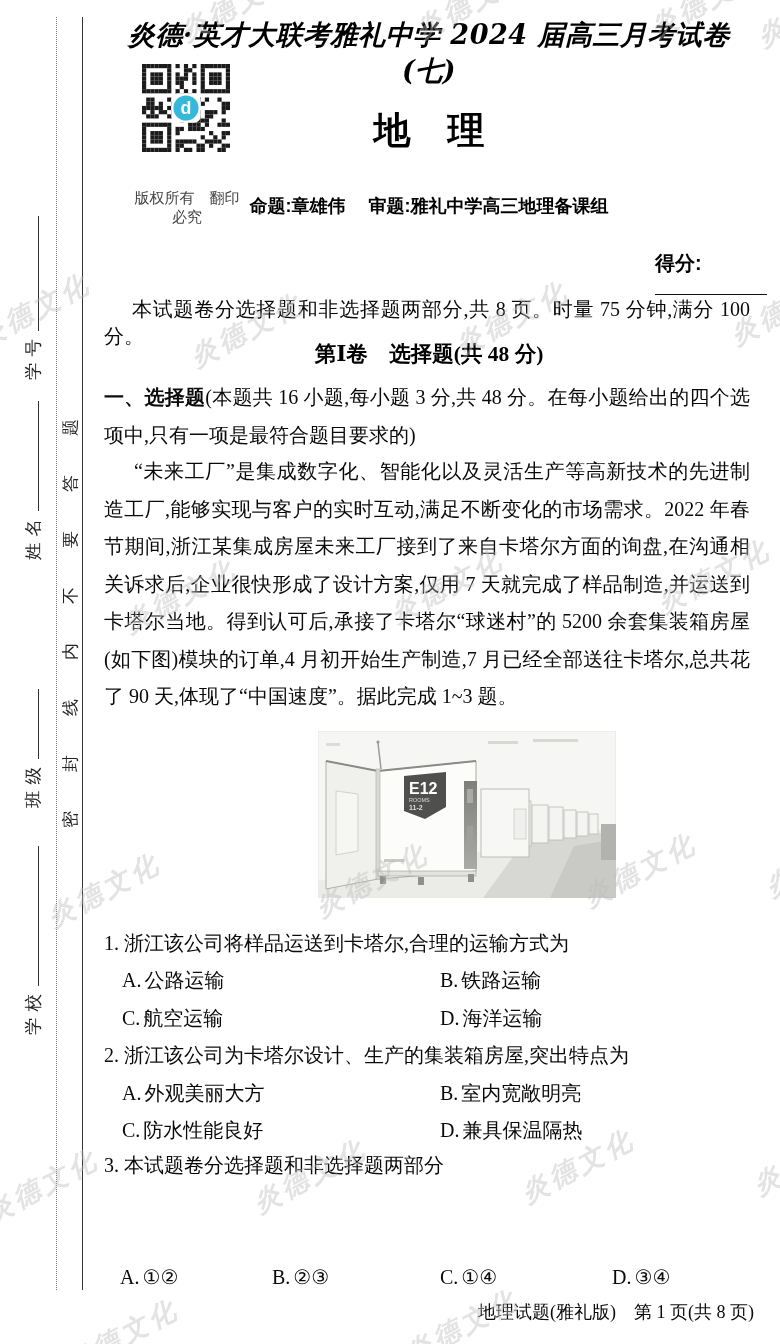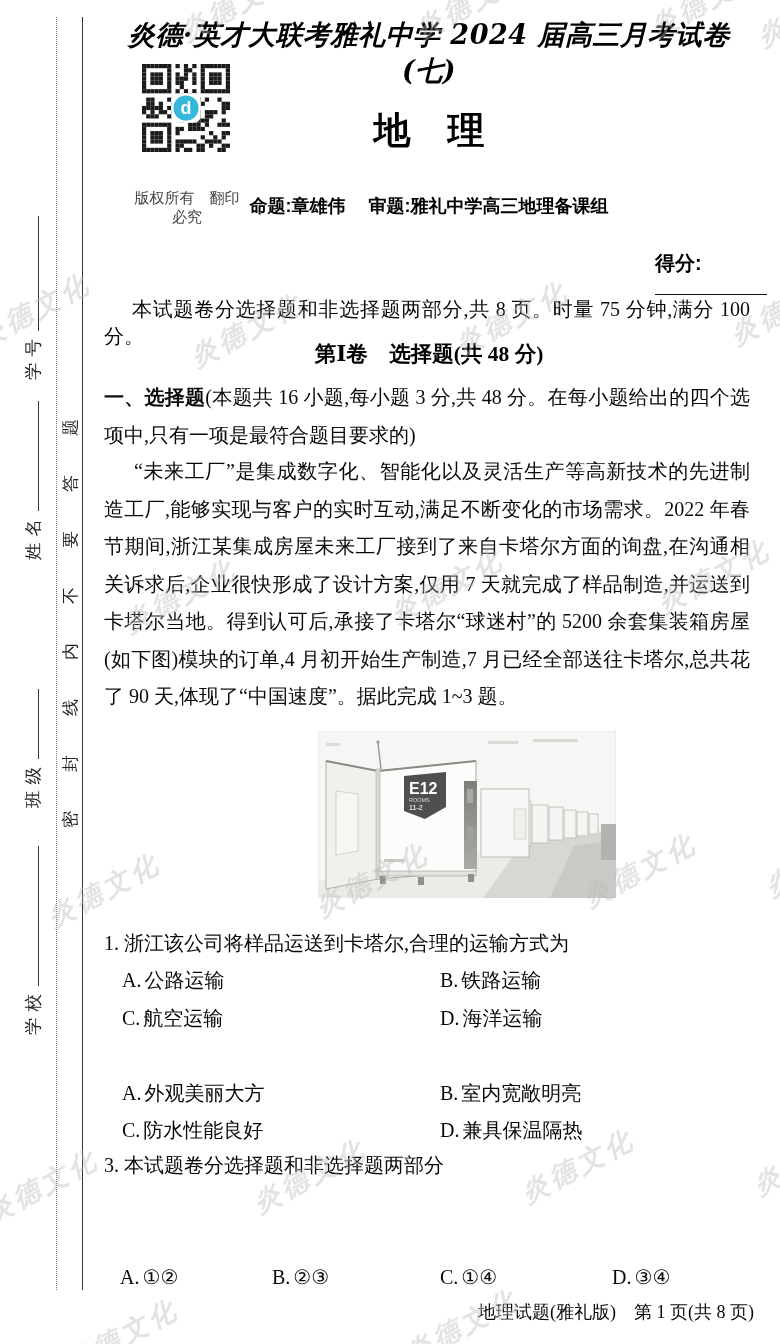--- a/index.html
+++ b/index.html
@@ -395,20 +395,23 @@
   </div>
   <div class="optrow" style="top:967px">
     <span class="opt" style="left:122px"><span class="olabel">A.</span><span>公路运输</span></span>
     <span class="opt" style="left:440px"><span class="olabel">B.</span><span>铁路运输</span></span>
   </div>
   <div class="optrow" style="top:1005px">
     <span class="opt" style="left:122px"><span class="olabel">C.</span><span>航空运输</span></span>
     <span class="opt" style="left:440px"><span class="olabel">D.</span><span>海洋运输</span></span>
   </div>
 
+  <div class="qline" style="top:1042px">
+    <span class="qnum">2.</span><span>浙江该公司为卡塔尔设计、生产的集装箱房屋,突出特点为</span>
+  </div>
   <div class="optrow" style="top:1080px">
     <span class="opt" style="left:122px"><span class="olabel">A.</span><span>外观美丽大方</span></span>
     <span class="opt" style="left:440px"><span class="olabel">B.</span><span>室内宽敞明亮</span></span>
   </div>
   <div class="optrow" style="top:1117px">
     <span class="opt" style="left:122px"><span class="olabel">C.</span><span>防水性能良好</span></span>
     <span class="opt" style="left:440px"><span class="olabel">D.</span><span>兼具保温隔热</span></span>
   </div>
 
   <div class="qline" style="top:1152px">

